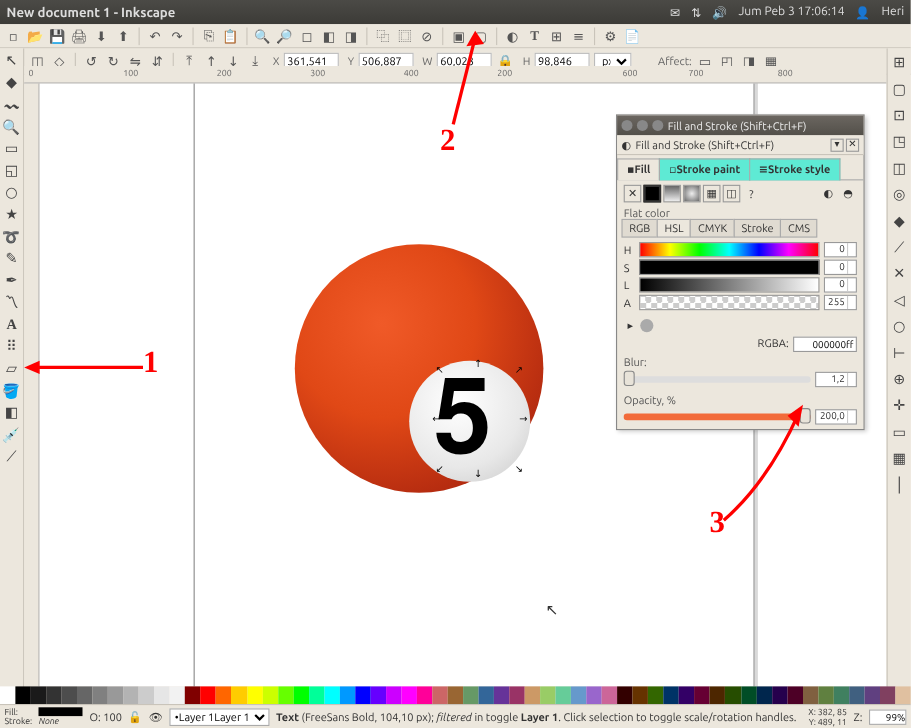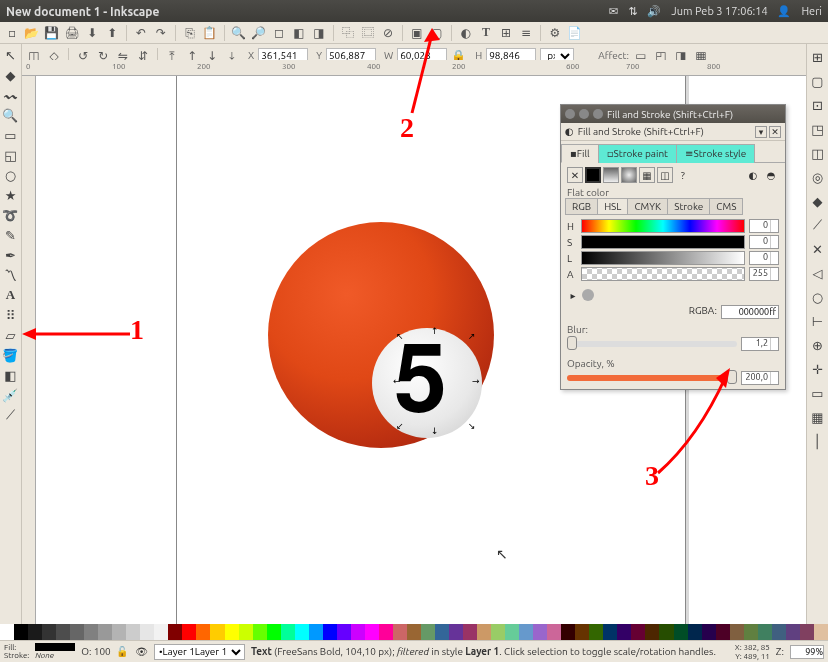--- a/index.html
+++ b/index.html
@@ -28,21 +28,21 @@
 .sw{flex:1;height:16px;}
 .ball{position:absolute;left:232px;top:146px;width:226px;height:226px;border-radius:50%;background:radial-gradient(circle at 35% 32%,#f05a28,#e04816 40%,#b62c10 75%,#8f1d0b);}
 .whitecirc{position:absolute;left:336px;top:252px;width:110px;height:110px;border-radius:50%;background:radial-gradient(circle at 40% 35%,#fff,#e8e8e8 60%,#c8c8c8);}
 .five{position:absolute;left:358px;top:254px;font-family:"FreeSans",sans-serif;font-weight:bold;font-size:95px;color:#000;}
 .dialog{position:absolute;left:560px;top:104px;width:226px;background:#ece7dd;border:1px solid #888;font-size:11px;box-shadow:2px 2px 4px rgba(0,0,0,0.2);}
 .dlg-title{height:18px;background:linear-gradient(#6b6660,#53504a);color:#eee;display:flex;align-items:center;padding:0 4px;font-size:10px;gap:4px;}
 .dlg-title .wbtn{width:10px;height:10px;border-radius:50%;background:#888;}
 .dlg-sub{height:18px;background:#ece7dd;display:flex;align-items:center;padding:0 4px;font-size:10px;border-bottom:1px solid #c9c4ba;}
 .dlg-sub .sp{flex:1;}
 .dlg-sub .mini{width:12px;height:12px;border:1px solid #999;margin-left:2px;font-size:9px;display:flex;align-items:center;justify-content:center;}
-.tabs{display:flex;border-bottom:1px solid #aaa;margin-top:2px;}
+.tabs{display:flex;border-bottom:1px solid #aaa;margin-top:2px;font-weight:bold;}
 .tab{padding:3px 8px;border:1px solid #aaa;border-bottom:none;background:#5eead4;font-size:10px;margin-right:-1px;position:relative;top:1px;}
 .tab.act{background:#ece7dd;border-bottom:1px solid #ece7dd;}
 .fill-types{display:flex;gap:2px;padding:4px 6px;align-items:center;}
 .ft{width:16px;height:16px;border:1px solid #999;display:flex;align-items:center;justify-content:center;font-size:10px;}
 .ft.sel{border:2px solid #333;}
 .flat-lbl{padding:0 6px;font-size:10px;color:#555;}
 .color-tabs{display:flex;padding:0 4px;font-size:10px;}
 .ctab{padding:2px 6px;border:1px solid #aaa;background:#e0dbd1;margin-right:-1px;}
 .ctab.act{background:#ece7dd;}
 .hsl-rows{padding:4px 6px;}
@@ -388,21 +388,21 @@
   </div>
   <div style="display:flex;flex-direction:column;">
     <span style="width:40px;height:8px;background:#000"></span>
     <span style="font-size:8px;font-style:italic">None</span>
   </div>
   <span>O: 100</span>
   <span>🔓</span>
   <span>👁</span>
   <select style="height:16px;font-size:10px;background:#fff;border:1px solid #aaa"><option>•<span>Layer 1</span>Layer 1</option></select>
   <span style="flex:1;overflow:hidden;white-space:nowrap">
-    <b>Text</b><span> (FreeSans Bold, 104,10 px); </span><i>filtered</i><span> in style </span><b>Layer 1</b><span>. Click selection to toggle scale/rotation handles.</span>
+    <b>Text</b><span> (FreeSans Bold, 104,10 px); </span><i>filtered</i><span> in toggle </span><b>Layer 1</b><span>. Click selection to toggle scale/rotation handles.</span>
   </span>
   <div style="display:flex;flex-direction:column;font-size:8px;line-height:9px;text-align:right">
     <span>X:  382, 85</span>
     <span>Y:  489, 11</span>
   </div>
   <span>Z:</span>
   <input style="width: 34px; height: 14px; border: 1px solid rgb(170, 170, 170); font-size: 9px; text-align: right;" value="99%">
 </div>
 
 </body></html>

